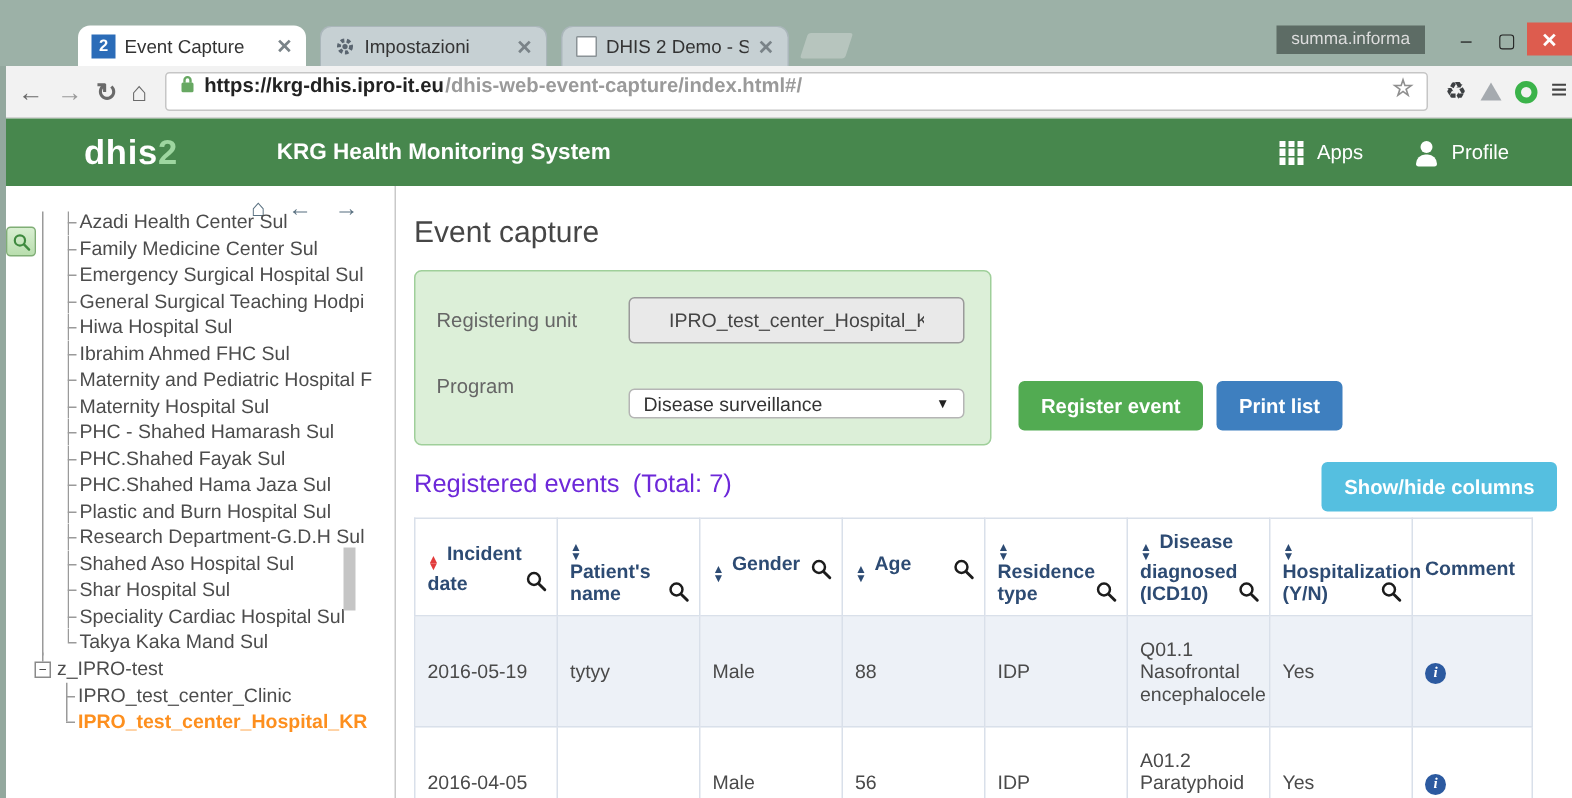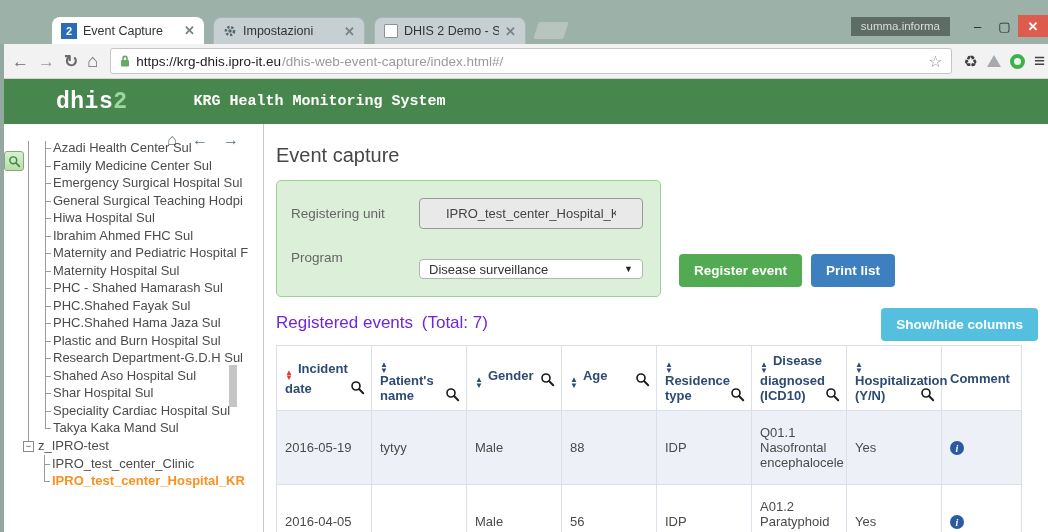--- a/index.html
+++ b/index.html
@@ -20,31 +20,31 @@
   .pageicon { width:12px; height:14px; background:#fff; border:1.5px solid #8a9296; border-radius:1px; }
   .newtab { width:30px; height:17px; background:#b7c5be; border-radius:2px; margin-left:10px; margin-bottom:5px; transform:skewX(-18deg); }
   .win-controls { position:absolute; top:15px; right:0; display:flex; align-items:flex-start; }
   .badge { background:#5d6c65; color:#dcdcdc; font-size:11.5px; padding:3px 10px 4px; margin-top:2px; margin-right:14px; }
   .win-btn { width:27px; height:22px; display:flex; align-items:center; justify-content:center; color:#222; font-size:13px; }
   .win-close { background:#dd5c4e; color:#fff; width:30px; font-weight:bold; }
 
   
   .toolbar { height:35px; background:#f2f2f2; border-bottom:1px solid #d4d4d4; display:flex; align-items:center; padding:0 6px 0 12px; gap:9px; }
   .navico { color:#6a6a6a; font-size:17px; font-weight:bold; line-height:1; }
-  .urlbar { flex:1; height:26px; background:#fff; border:1px solid #c6c6c6; border-radius:3px; display:flex; align-items:center; padding:0 8px; font-size:13.5px; margin:0 3px; gap:5px; }
+  .urlbar { flex:1; height:26px; background:#fff; border:1px solid #c6c6c6; border-radius:3px; display:flex; align-items:flex-start; padding:0 8px; font-size:13.5px; margin:0 3px; gap:5px;font-weight:bold; }
   .url-host { color:#222; }
   .url-path { color:#9a9a9a; }
   .star { margin-left:auto; color:#8f8f8f; font-size:16px; }
   .ext-recycle { color:#3d4043; font-size:16px; }
   .ext-drive { width:0; height:0; border-left:7px solid transparent; border-right:7px solid transparent; border-bottom:12px solid #a5aaaf; }
   .ext-green { width:15px; height:15px; border:4px solid #3bb34a; border-radius:50%; }
   .menu-ico { color:#444; font-size:19px; font-weight:bold; margin-right:-3px; }
 
   
-  .app-header { height:45px; background:#47874d; display:flex; align-items:center; color:#fff; padding-left:4px;font-family:Liberation Mono, monospace; }
+  .app-header { height:45px; background:#47874d; display:flex; align-items:center; color:#fff; padding-left:4px; }
   .logo { margin-left:52px; font-size:23px; font-weight:bold; letter-spacing:0.5px; }
   .logo .digit { color:#9ed6a0; }
   .app-title { margin-left:66px; font-size:15px; font-weight:bold; }
   .hdr-right { margin-left:auto; display:flex; align-items:center; gap:34px; margin-right:42px; }
   .hdr-item { display:flex; align-items:center; gap:9px; font-size:13.5px; }
   .grid9 { width:16px; height:16px; display:grid; grid-template-columns:repeat(3,1fr); grid-template-rows:repeat(3,1fr); gap:1.5px; }
   .grid9 i { background:#fff; }
   .person { width:16px; height:16px; position:relative; }
   .person:before { content:''; position:absolute; left:4px; top:0; width:8px; height:8px; background:#fff; border-radius:50%; }
   .person:after { content:''; position:absolute; left:1px; top:9px; width:14px; height:8px; background:#fff; border-radius:7px 7px 2px 2px; }
@@ -152,20 +152,40 @@
     </div>
     <span class="ext-recycle">♻</span>
     <span class="ext-drive"></span>
     <span class="ext-green"></span>
     <span class="menu-ico">≡</span>
   </div>
 
   <div class="app-header">
     <span class="logo"><span>dhis</span><span class="digit">2</span></span>
     <span class="app-title">KRG Health Monitoring System</span>
+    <div class="hdr-right">
+      <div class="hdr-item">
+        <span class="grid9">
+            <i></i>
+            <i></i>
+            <i></i>
+            <i></i>
+            <i></i>
+            <i></i>
+            <i></i>
+            <i></i>
+            <i></i>
+          </span>
+        <span>Apps</span>
+      </div>
+      <div class="hdr-item">
+        <span class="person"></span>
+        <span>Profile</span>
+      </div>
+    </div>
   </div>
 
   <div class="body-row">
 
     <aside class="sidebar">
       <div class="side-icons">
         <span>⌂</span>
         <span>←</span>
         <span>→</span>
       </div>

